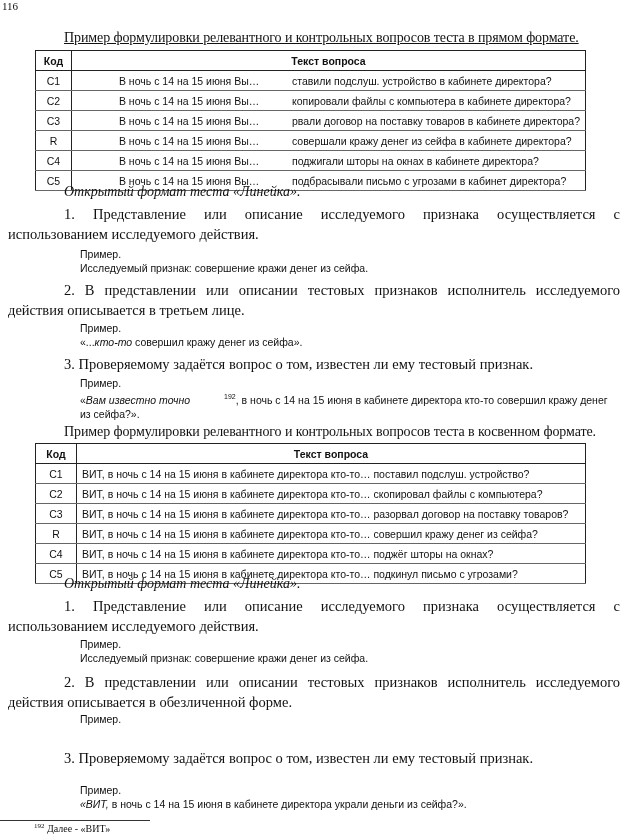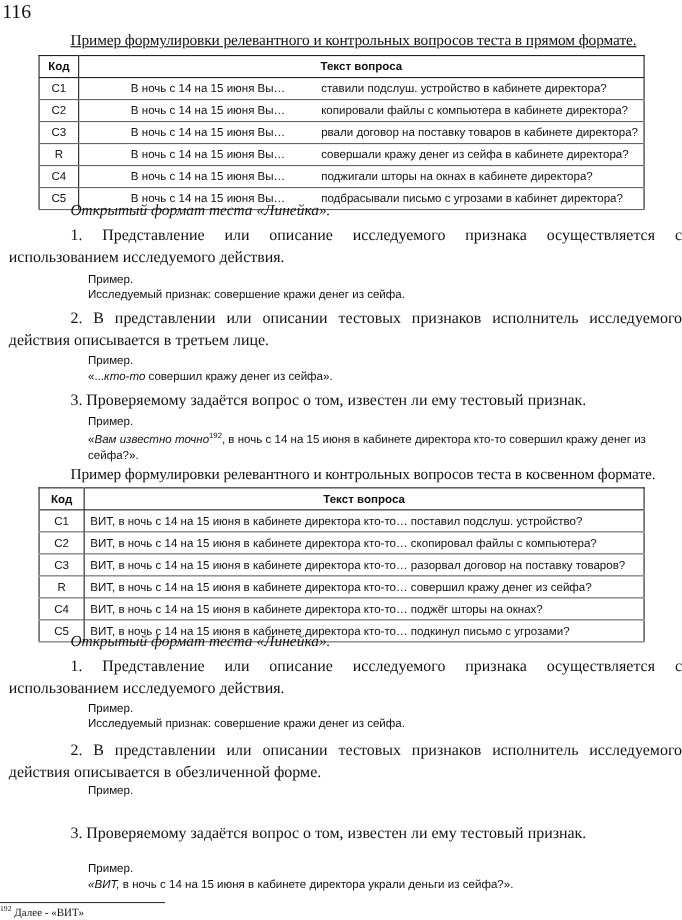--- a/index.html
+++ b/index.html
@@ -1,20 +1,20 @@
 <!DOCTYPE html>
 <html><head>
 <meta charset="utf-8">
 <style>
   html, body { margin: 0; padding: 0; background: #ffffff; }
   body {
     width: 620px; height: 836px; position: relative; overflow: hidden;
     color: #111; font-family: "Liberation Serif", serif;
   }
-  .page-number { position: absolute; left: 2px; top: 0px; font-size: 18px; }
+  .page-number { position: absolute; left: 2px; top: 0px; font-size: 11px; }
   .caption { position: absolute; left: 64px; font-size: 14px; letter-spacing: -0.1px; white-space: nowrap; }
   table.qt {
     position: absolute; left: 35px; width: 551px; border-collapse: collapse;
     font-family: "Liberation Sans", sans-serif; font-size: 10.5px;
     border: 1.5px solid #222;
     padding-left: 32px;
   }
   table.qt td, table.qt th {
     border-bottom: 1px solid #666; height: 19px; padding: 0 5px; white-space: nowrap;
   }
@@ -24,21 +24,21 @@
   .heading-it { position: absolute; left: 64px; font-style: italic; font-size: 14px; }
   .para {
     position: absolute; left: 8px; width: 612px; font-size: 14.5px; line-height: 20px;
     text-align: justify; text-indent: 56px;
   }
   .ex {
     position: absolute; left: 80px; width: 530px;
     font-family: "Liberation Sans", sans-serif; font-size: 10.5px; line-height: 14px;
   }
   .it { font-style: italic; }
-  sup { font-size: 7px; }
+  sup { font-size: 7px; margin-left: 34px; }
   .fn-rule { position: absolute; left: 0; top: 820px; width: 150px; border-top: 1px solid #333; }
   .footnote { position: absolute; left: 0; top: 822px; font-size: 10px; }
 </style>
 </head>
 <body>
 
 <div class="page-number">116</div>
 
 <div class="caption" style="top:30px;text-decoration:underline;">Пример формулировки релевантного и контрольных вопросов теста в прямом формате.</div>
 <table class="qt" style="top:50px;">

